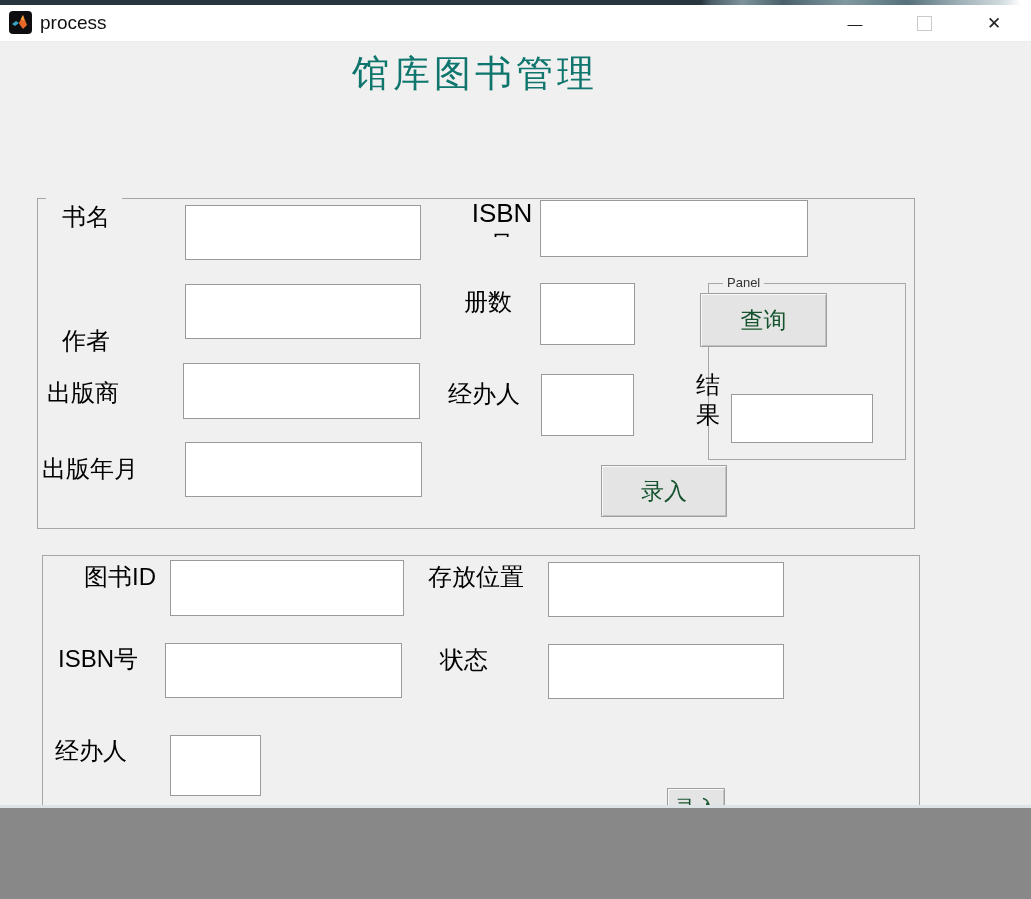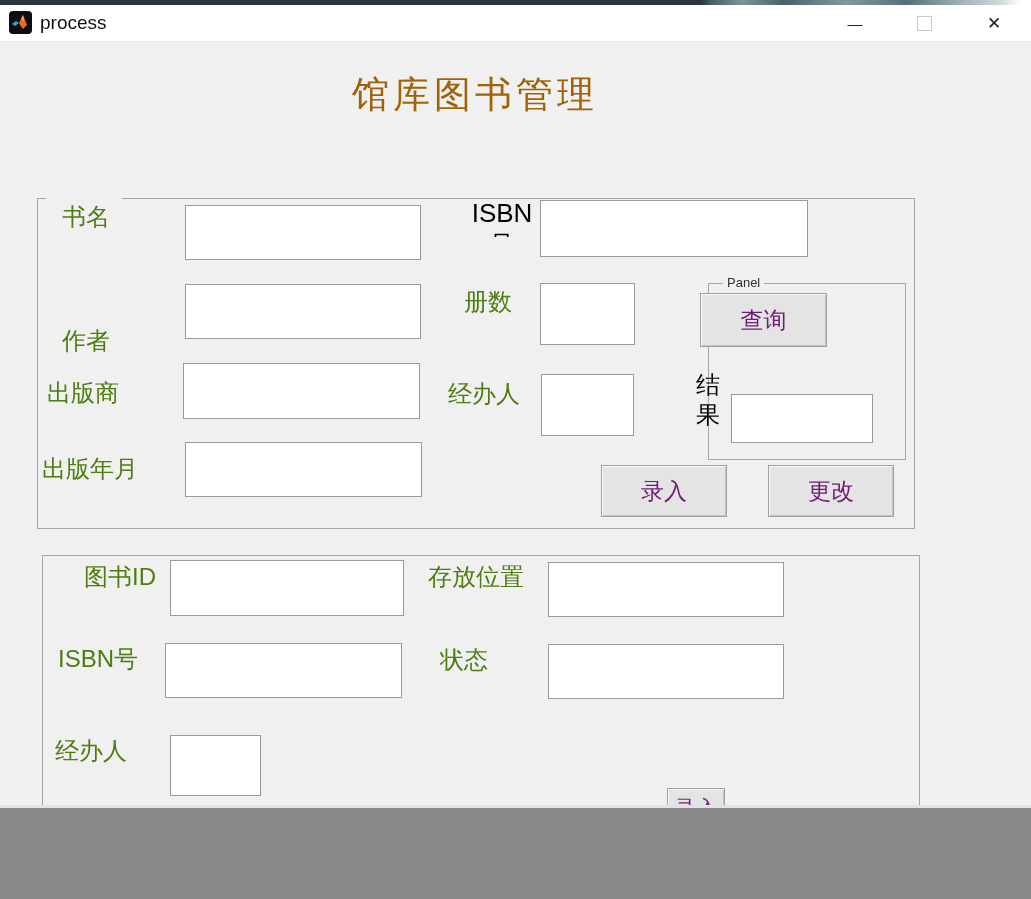--- a/index.html
+++ b/index.html
@@ -15,42 +15,42 @@
   .app-icon{position:absolute;left:9px;top:6px;width:23px;height:23px;border-radius:4px;background:#0e0e10;}
   .app-icon svg{position:absolute;left:2px;top:2px;}
   .title-text{position:absolute;left:40px;top:7px;font-size:19px;color:#111;}
   .winbtn{position:absolute;top:0;width:46px;height:36px;display:flex;align-items:center;justify-content:center;font-size:15px;color:#222;}
   .btn-min{left:832px;}
   .btn-max{left:901px;}
   .btn-close{left:971px;font-size:17px;}
   .max-square{width:13px;height:13px;border:1px solid #c9c9c9;}
 
   
-  .heading{position:absolute;left:352px;top:70px;font-family:Liberation Mono, monospace;font-size:37px;letter-spacing:4px;color:#a16207;}
+  .heading{position:absolute;left:352px;top:49px;font-family:Liberation Mono, monospace;font-size:37px;letter-spacing:4px;color:#0f766e;}
 
   
   .panel{position:absolute;border:1px solid #a6a6a6;background:#f0f0f0;}
   .panel-top{left:37px;top:198px;width:876px;height:329px;}
   .gap-patch{position:absolute;left:8px;top:-2px;width:76px;height:3px;background:#f0f0f0;}
   .panel-query{left:708px;top:283px;width:196px;height:175px;}
   .panel-query-title{position:absolute;left:14px;top:-9px;background:#f0f0f0;padding:0 4px;font-size:13px;color:#333;}
   .panel-bottom{left:42px;top:555px;width:876px;height:290px;}
 
   
-  .lbl{position:absolute;font-size:24px;color:#4d7c0f;white-space:nowrap;}
+  .lbl{position:absolute;font-size:24px;color:#000000;white-space:nowrap;}
   .isbn-wrap{position:absolute;left:455px;top:197px;width:62px;height:40px;overflow:hidden;text-align:center;line-height:32px;font-size:26px;color:#000;margin-left:16px;}
   .result-lbl{position:absolute;left:696px;top:370px;width:27px;font-size:24px;line-height:30px;word-break:break-all;color:#000000;}
 
   
   .edit{position:absolute;background:#fff;border:1px solid #9a9a9a;outline:none;font-size:20px;font-family:"Liberation Sans",sans-serif;padding:2px 4px;box-sizing:border-box;}
 
   
   .pbtn{position:absolute;background:#e4e4e4;border:1px solid #a0a0a0;
     box-shadow:inset 1px 1px 0 #f8f8f8, inset -1px -1px 0 #c2c2c2;
-    display:flex;align-items:center;justify-content:center;font-size:23px;color:#701a75;cursor:default;box-sizing:border-box;}
+    display:flex;align-items:center;justify-content:center;font-size:23px;color:#14532d;cursor:default;box-sizing:border-box;}
 
   
   .wm-url{position:absolute;left:428px;top:840px;font-size:32px;color:rgba(255,255,255,0.82);white-space:nowrap;z-index:5;}
   .wm-comm{position:absolute;left:853px;top:873px;font-size:19px;color:#a3a3a3;white-space:nowrap;z-index:5;}
 
   .bottom-strip{position:absolute;left:0;bottom:0;width:1031px;height:3px;background:#dde4e6;}
 </style>
 </head>
 <body>
 
@@ -110,23 +110,20 @@
   </div>
   <div class="pbtn" style="left:700px;top:293px;width:127px;height:54px;">
     <span>查询</span>
   </div>
   <div class="result-lbl">结果</div>
   <input class="edit" style="left: 731px; top: 394px; width: 142px; height: 49px;">
 
   <div class="pbtn" style="left:601px;top:465px;width:126px;height:52px;">
     <span>录入</span>
   </div>
-  <div class="pbtn" style="left:768px;top:465px;width:126px;height:52px;">
-    <span>更改</span>
-  </div>
 
   <div class="panel panel-bottom"></div>
 
   <div class="lbl" style="left:60px;top:561px;margin-left:24px;">图书ID</div>
   <input class="edit" style="left: 170px; top: 560px; width: 234px; height: 56px;">
 
   <div class="lbl" style="left:428px;top:561px;">存放位置</div>
   <input class="edit" style="left: 548px; top: 562px; width: 236px; height: 55px;">
 
   <div class="lbl" style="left:58px;top:643px;">ISBN号</div>

